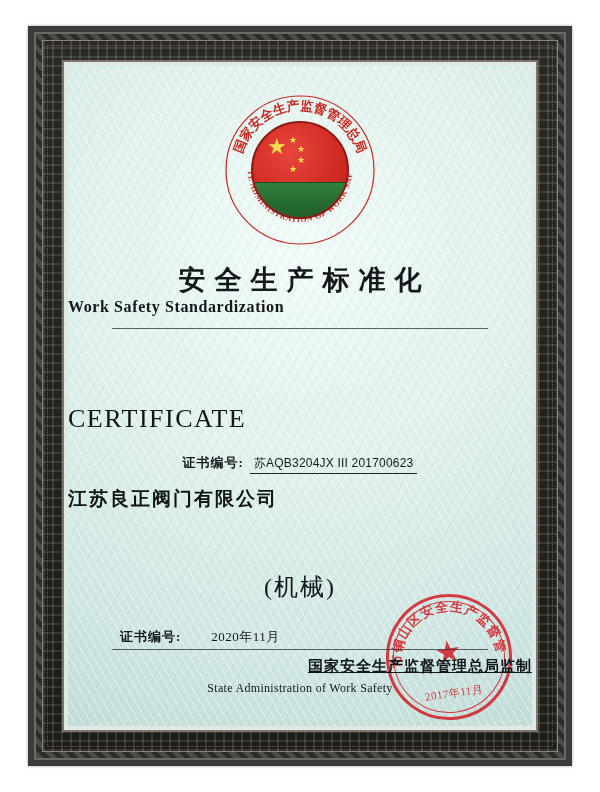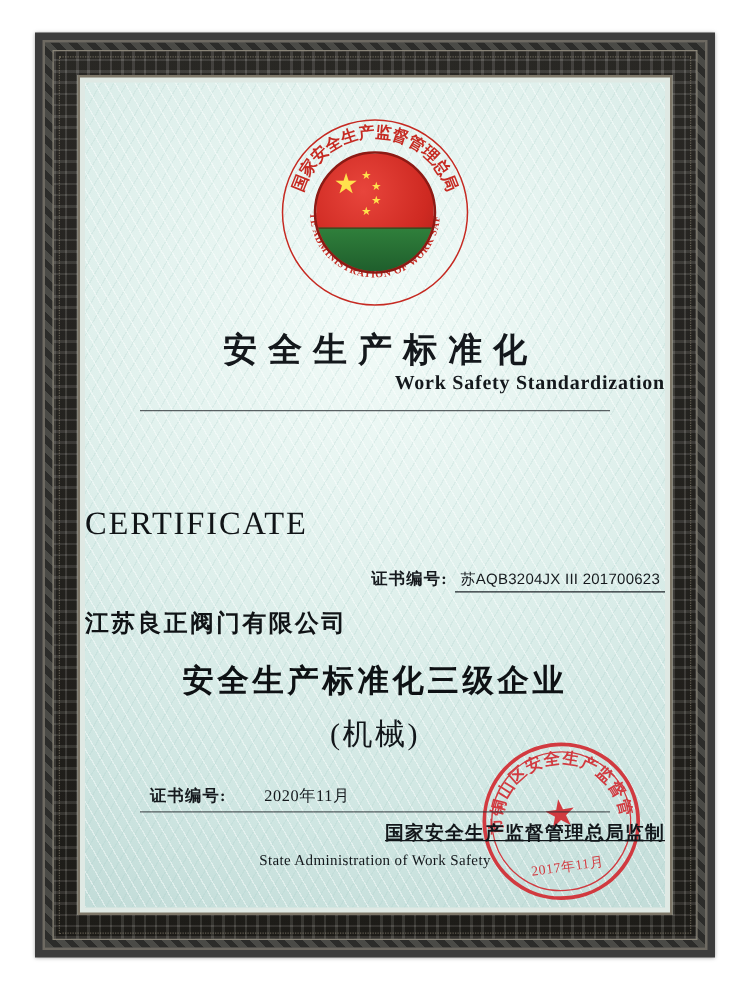--- a/index.html
+++ b/index.html
@@ -186,21 +186,21 @@
     letter-spacing: 9px;
     color: #14181c;
     text-indent: 9px;
   }
 
   .title-en {
     position: absolute;
     top: 232px;
     left: 0;
     right: 0;
-    text-align: right;
+    text-align: left;
     font-family: "Liberation Serif", serif;
     font-size: 16px;
     font-weight: bold;
     letter-spacing: 0.6px;
     color: #14181c;
   }
 
   .rule-top {
     position: absolute;
     top: 262px;
@@ -235,21 +235,21 @@
     letter-spacing: 1.5px;
     color: #111417;
   }
 
   
   .field-no {
     position: absolute;
     top: 388px;
     left: 0;
     right: 0;
-    text-align: right;
+    text-align: center;
     font-family: "Liberation Serif", serif;
     font-size: 13px;
     color: #15191d;
     white-space: nowrap;
   }
 
   .field-no .label {
     font-weight: bold;
     letter-spacing: 1px;
   }
@@ -450,21 +450,20 @@
 
         <div class="rule-top"></div>
 
         <div class="big-en">CERTIFICATE</div>
 
         <div class="field-no">
           <span class="label">证书编号:</span><span class="value">苏AQB3204JX III 201700623</span>
         </div>
 
         <div class="company">江苏良正阀门有限公司</div>
-        <div class="grade">安全生产标准化三级企业</div>
         <div class="category">(机械)</div>
 
         <div class="validity">
           <span class="label">证书编号:</span><span class="value">2020年11月</span>
         </div>
 
         <div class="seal">
           <div class="seal-inner"></div>
           <svg viewBox="0 0 120 120" width="120" height="120" aria-hidden="true">
             <defs>

